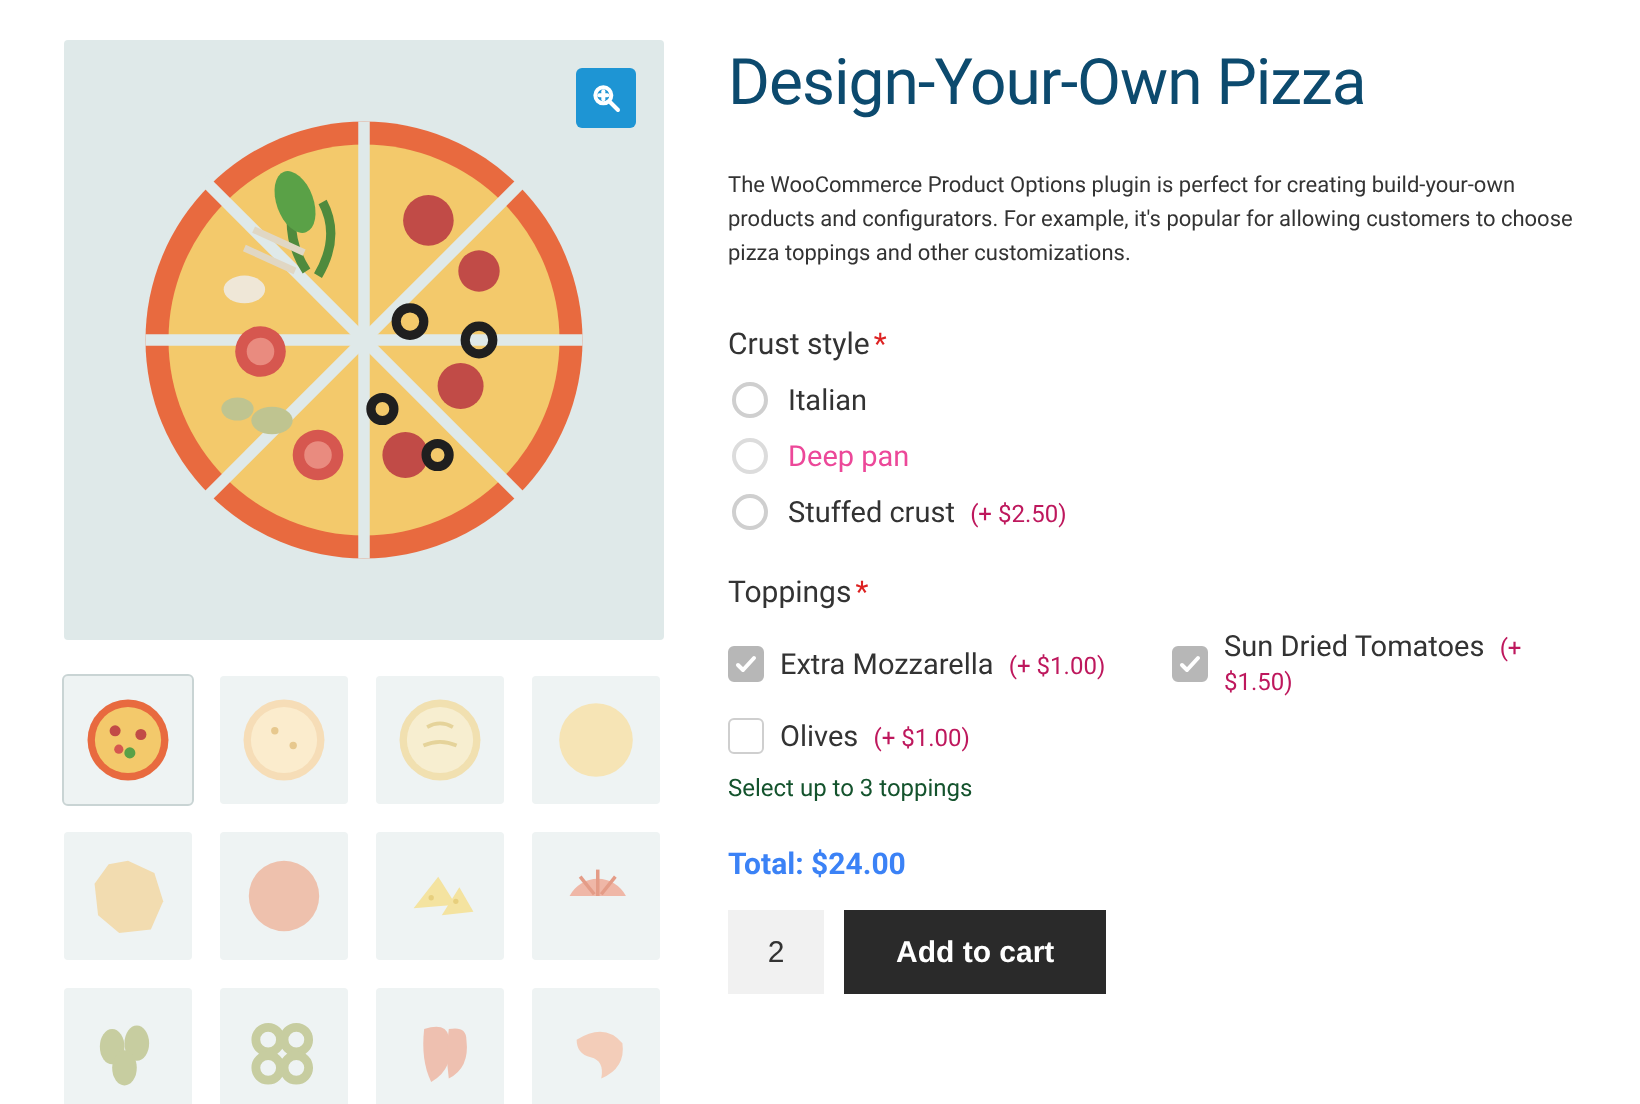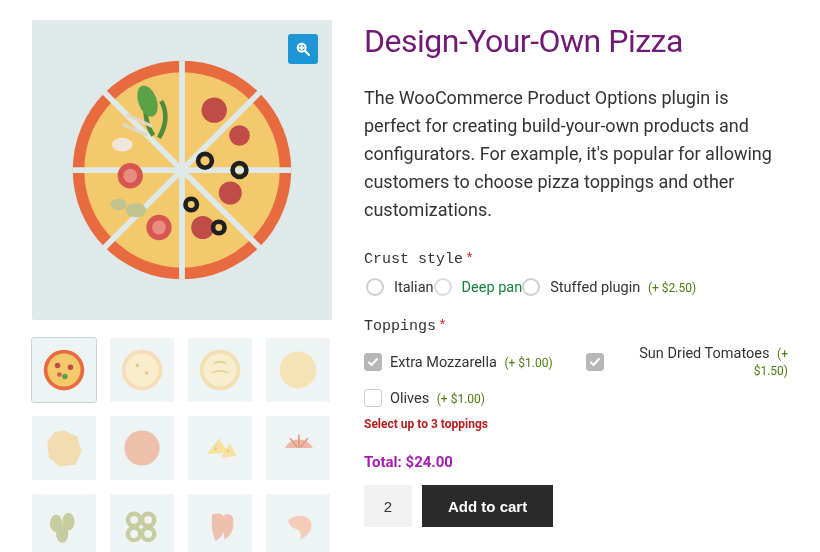--- a/index.html
+++ b/index.html
@@ -65,64 +65,62 @@
     justify-content: center;
     cursor: pointer;
   }
   .thumb.active { outline: 1px solid #c9d4d4; }
 
   
   .details { flex: 1; padding-top: 2px; }
   h1.title {
     font-size: 32px;
     font-weight: 400;
-    color: #701a75;
+    color: #0c4a6e;
     letter-spacing: -0.5px;
     margin-bottom: 24px;
   }
   p.desc {
-    font-size: 18px;
+    font-size: 11px;
     color: #333;
     line-height: 1.55;
     margin-bottom: 28px;
   }
   .group { margin-bottom: 22px; }
   .group-label {
     font-size: 15px;
     color: #333;
     margin-bottom: 10px;
     font-weight: 400;
-    font-family: Liberation Mono, monospace;
   }
   .req { color: #d22; margin-left: 2px; }
-  .radio-list { display: flex; flex-direction: row; padding-left: 2px; }
+  .radio-list { display: flex; flex-direction: column; gap: 10px; padding-left: 2px; }
   .radio-item {
     display: flex;
     align-items: center;
     gap: 10px;
     font-size: 14.5px;
     cursor: pointer;
     color: #333;
   }
-  .radio-item.faded { color: #15803d; }
+  .radio-item.faded { color: #ec4899; }
   .radio-dot {
     width: 18px; height: 18px;
     border-radius: 50%;
     border: 2px solid #cfcfcf;
     flex: 0 0 18px;
     position: relative;
   }
   .radio-item.faded .radio-dot { border-color: #dcdcdc; }
-  .price-tag { color: #4d7c0f; font-size: 12px; margin-left: 4px; }
+  .price-tag { color: #be185d; font-size: 12px; margin-left: 4px; }
   .checkbox-grid {
     display: grid;
     grid-template-columns: 1fr 1fr;
     column-gap: 20px;
     row-gap: 10px;
-    text-align: right;
   }
   .check-item {
     display: flex;
     align-items: center;
     gap: 8px;
     font-size: 14.5px;
     cursor: pointer;
     color: #333;
   }
   .check-box {
@@ -134,28 +132,27 @@
     align-items: center;
     justify-content: center;
   }
   .check-box.checked {
     background: #b7b7b7;
     border-color: #b7b7b7;
   }
   .check-box.checked svg { width: 12px; height: 12px; stroke: #fff; }
   .helper {
     font-size: 12px;
-    color: #b91c1c;
+    color: #14532d;
     margin-top: 10px;
-    font-weight: bold;
   }
   .total {
     font-size: 15px;
     font-weight: 700;
-    color: #a21caf;
+    color: #3b82f6;
     margin-top: 16px;
     margin-bottom: 14px;
   }
   .cart-row { display: flex; gap: 10px; align-items: stretch; }
   .qty {
     width: 48px;
     height: 42px;
     border: none;
     background: #f1f1f1;
     text-align: center;
@@ -337,21 +334,21 @@
           <span class="radio-dot"></span>
           <span>Italian</span>
         </label>
         <label class="radio-item faded">
           <span class="radio-dot"></span>
           <span>Deep pan</span>
         </label>
         <label class="radio-item">
           <span class="radio-dot"></span>
           <span>
-            <span>Stuffed plugin</span>
+            <span>Stuffed crust</span>
             <span class="price-tag">(+ $2.50)</span>
           </span>
         </label>
       </div>
     </div>
 
     <div class="group">
       <div class="group-label">
         <span>Toppings</span><span class="req">*</span>
       </div>

